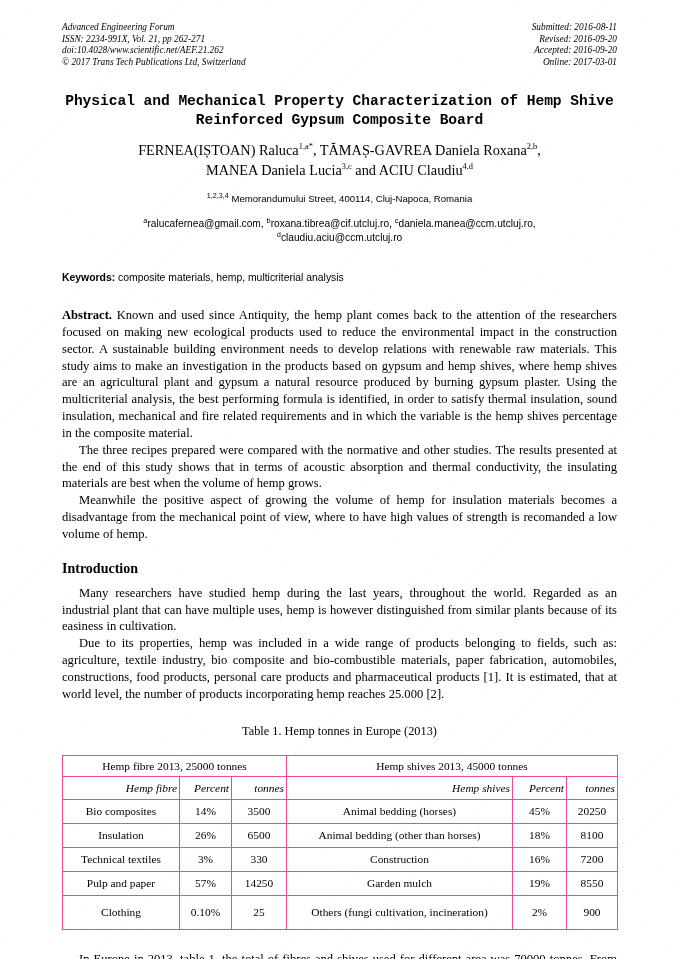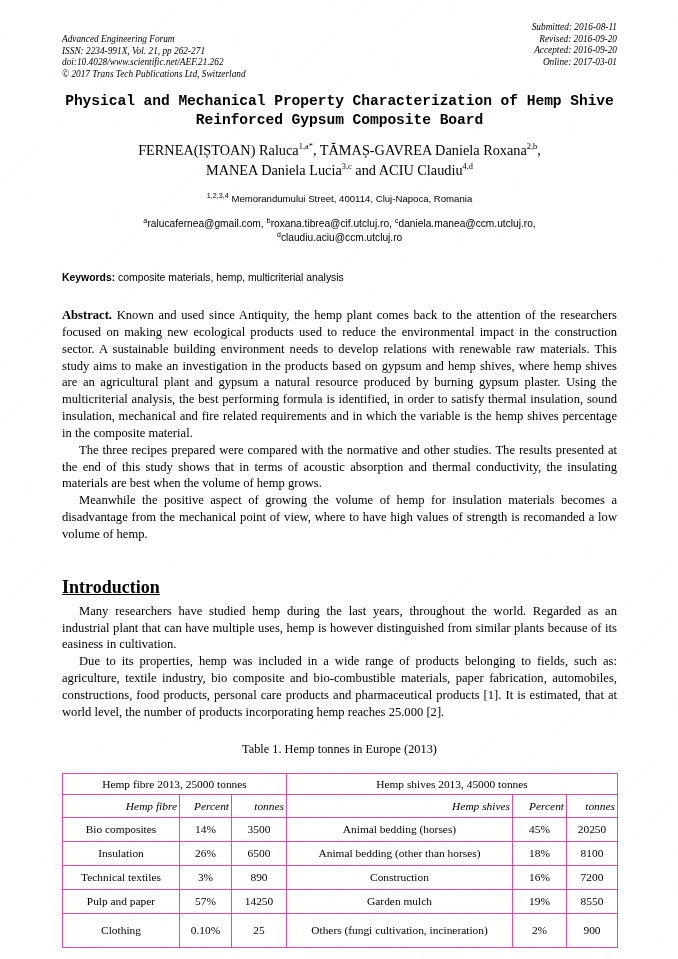--- a/index.html
+++ b/index.html
@@ -56,21 +56,21 @@
     margin-top: 22px;
     font-family: "Liberation Serif", serif;
     font-style: italic;
     font-size: 9.3px;
     line-height: 11.6px;
     position: relative;
     height: 50px;
   }
   .jhead-left {
     position: absolute;
-    left: 0; top: 12px;
+    left: 0; top: 0;
     text-align: left;
   }
   .jhead-right {
     position: absolute;
     right: 0; top: 0;
     text-align: right;
   }
   .jhead div { white-space: nowrap; }
 
   
@@ -141,26 +141,25 @@
     text-align: justify;
     text-justify: inter-word;
     margin: 0;
   }
   .para.indent { text-indent: 17px; }
   .para .lead { font-weight: bold; }
 
   .section-head {
     font-family: "Liberation Serif", serif;
     font-weight: bold;
-    font-size: 18px;
+    font-size: 14px;
     line-height: 16.85px;
-    margin-top: 36px;
+    margin-top: 18px;
     margin-bottom: 7px;
     text-align: left;
-    text-decoration: underline;
   }
 
   
   .table-caption {
     font-family: "Liberation Serif", serif;
     font-size: 12.3px;
     line-height: 16px;
     text-align: center;
     margin-top: 20px;
     margin-bottom: 16px;
@@ -290,21 +289,21 @@
           <td>Insulation</td>
           <td>26%</td>
           <td>6500</td>
           <td>Animal bedding (other than horses)</td>
           <td>18%</td>
           <td>8100</td>
         </tr>
         <tr>
           <td>Technical textiles</td>
           <td>3%</td>
-          <td>890</td>
+          <td>330</td>
           <td>Construction</td>
           <td>16%</td>
           <td>7200</td>
         </tr>
         <tr>
           <td>Pulp and paper</td>
           <td>57%</td>
           <td>14250</td>
           <td>Garden mulch</td>
           <td>19%</td>

